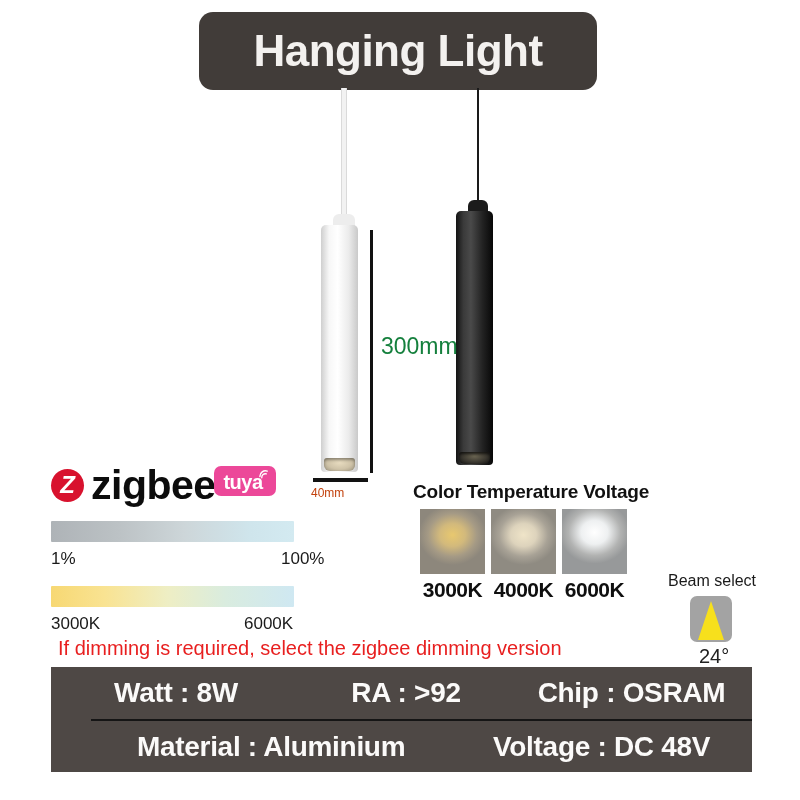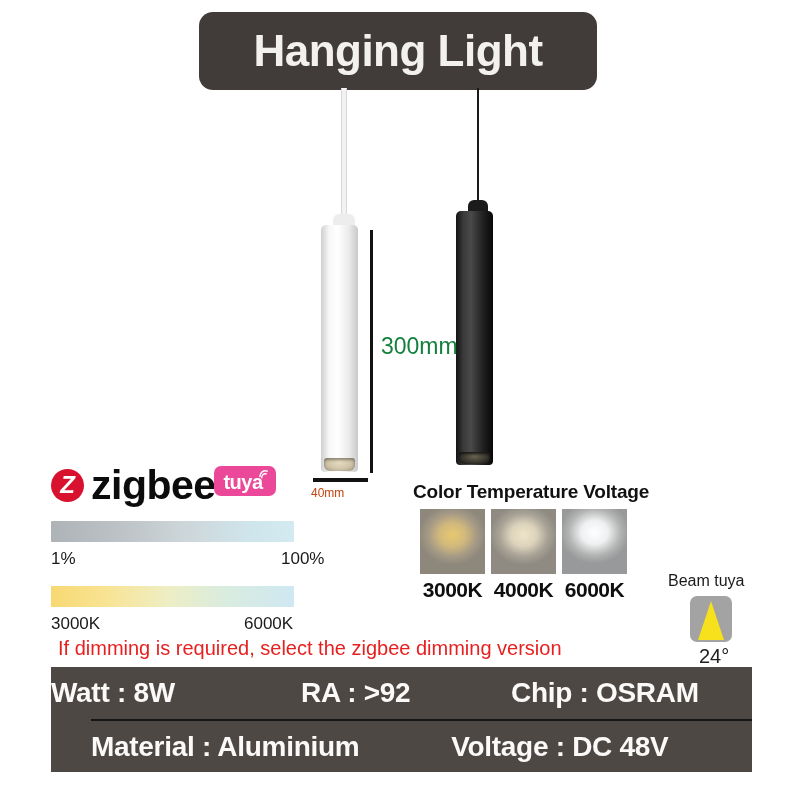--- a/index.html
+++ b/index.html
@@ -143,21 +143,21 @@
   
   .spec-table{
     position:absolute;left:51px;top:667px;width:701px;height:105px;
     background:#4e4845;
   }
   .spec-row{
     display:flex;align-items:center;height:52px;
     color:#fbfaf9;font-size:28px;font-weight:bold;letter-spacing:-0.3px;
   }
   .spec-row + .spec-row{border-top:2px solid #151515;height:51px;margin-left:40px;}
-  .spec-cell{white-space:nowrap;text-align:left;}
+  .spec-cell{white-space:nowrap;text-align:center;}
   .r1 .c1{width:250px;}
   .r1 .c2{width:210px;}
   .r1 .c3{width:241px;}
   .r2 .c1{width:382px;}
   .r2 .c2{width:319px;}
 </style>
 </head>
 <body>
 
 <div id="stage">
@@ -213,21 +213,21 @@
     <div class="cct-item">
       <div class="cct-box k4000"></div>
       <div class="cct-label">4000K</div>
     </div>
     <div class="cct-item">
       <div class="cct-box k6000"></div>
       <div class="cct-label">6000K</div>
     </div>
   </div>
 
-  <div class="beam-title">Beam tuya</div>
+  <div class="beam-title">Beam select</div>
   <div class="beam-box">
     <svg width="42" height="46" viewBox="0 0 42 46">
       <polygon points="21,5 34,44 8,44" fill="#f7e01c"></polygon>
     </svg>
   </div>
   <div class="beam-deg">24°</div>
 
   <div class="warn-note">If dimming is required, select the zigbee dimming version</div>
 
   <div class="spec-table">

